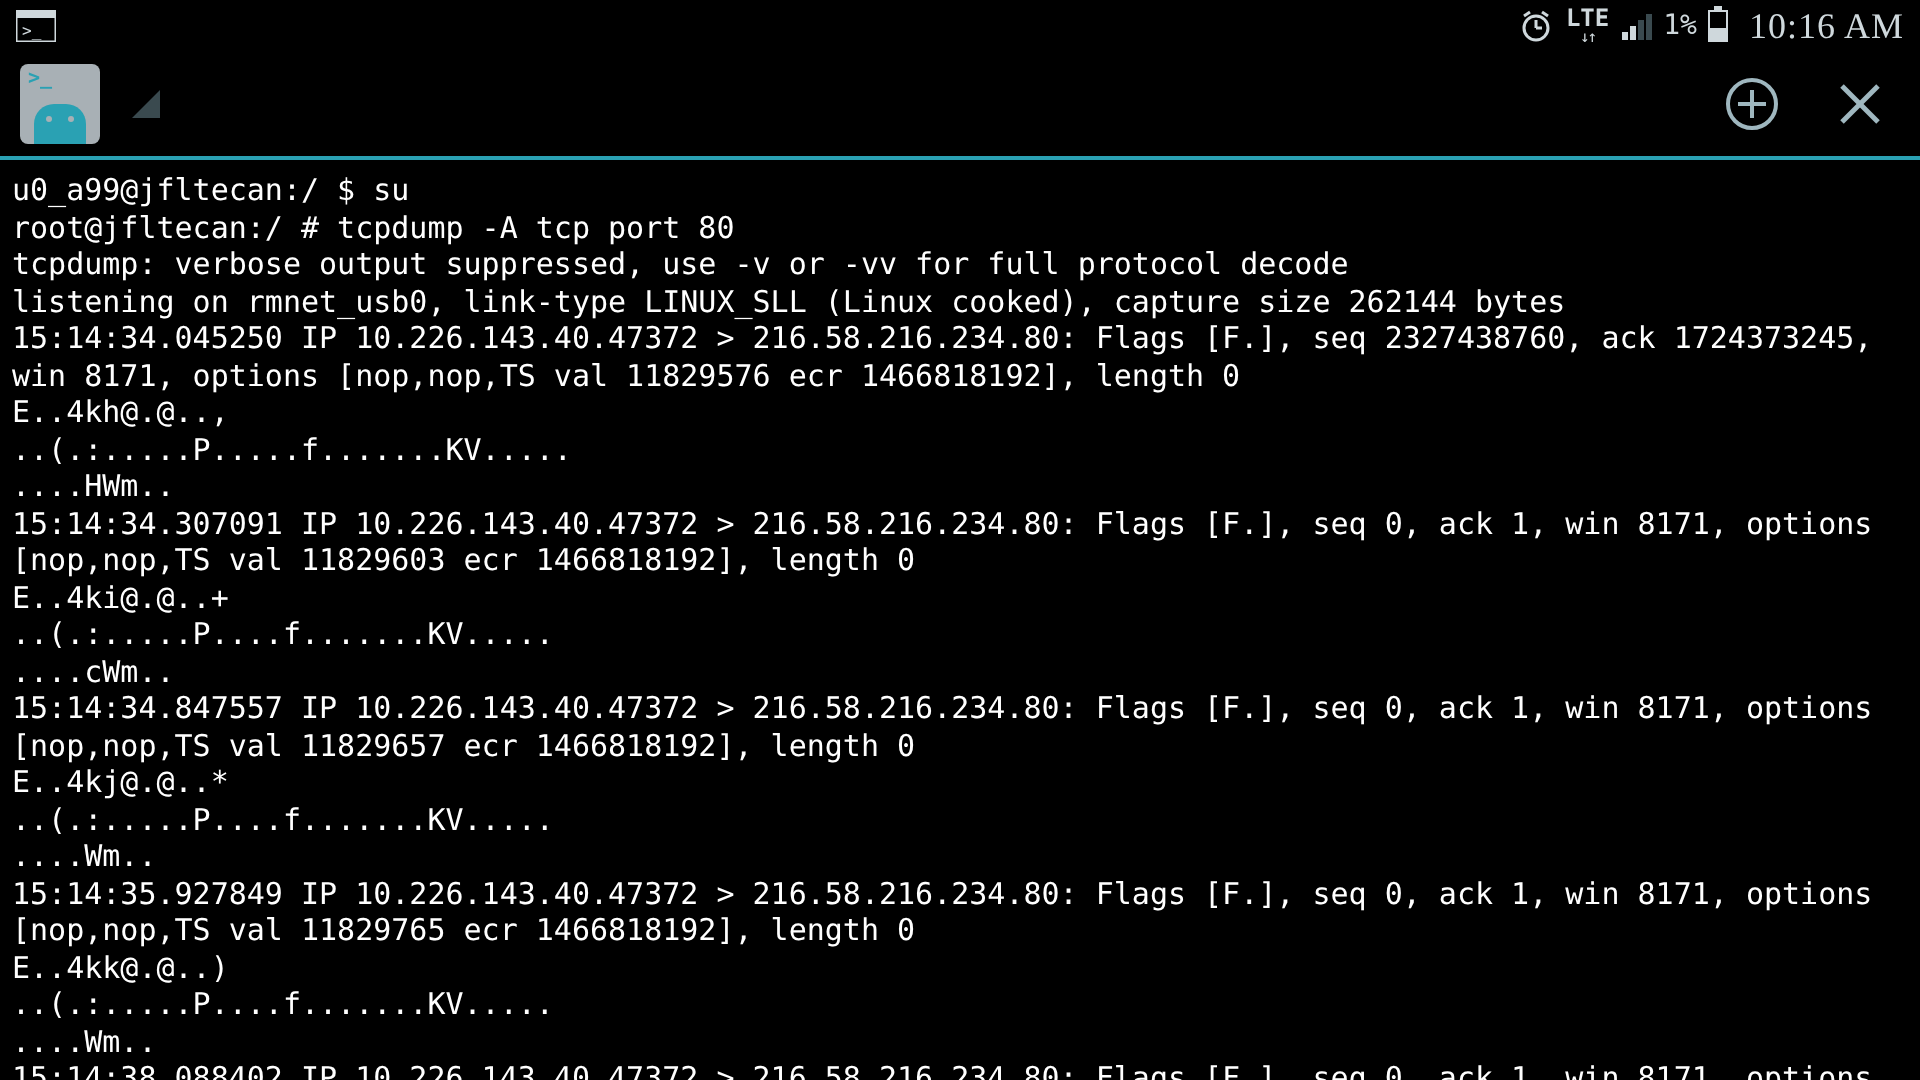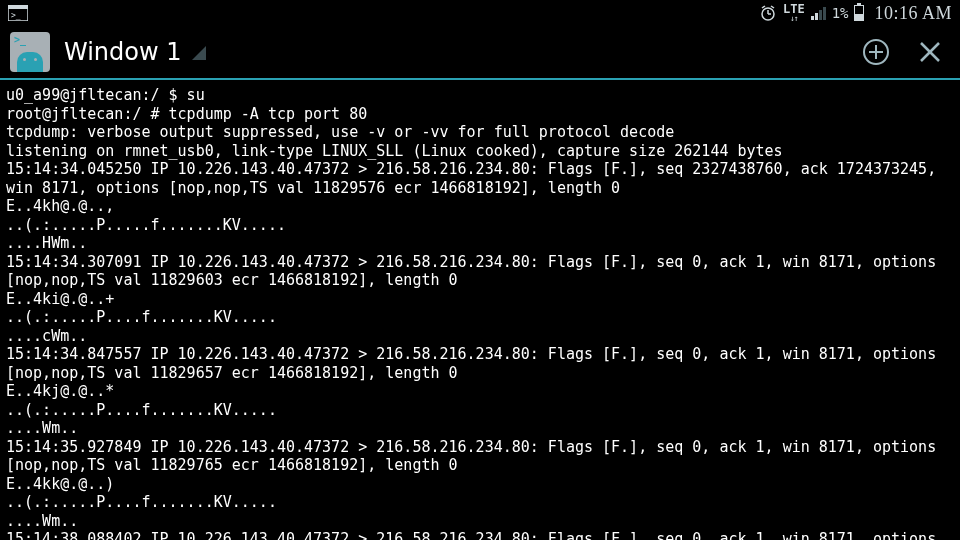--- a/index.html
+++ b/index.html
@@ -143,21 +143,20 @@
     <span class="clock">10:16 AM</span>
   </div>
 </div>
 
 <div class="app-header">
   <div class="app-icon">
     <span class="prompt">&gt;_</span>
     <div class="droid"></div>
   </div>
   <div class="window-title">
-    <span>Window 1</span>
     <span class="sig-tri"></span>
   </div>
   <div class="hdr-spacer"></div>
   <div class="hdr-btn">
     <svg width="30" height="30" viewBox="0 0 30 30">
         <circle cx="15" cy="15" r="12" fill="none" stroke="#9fb7bf" stroke-width="2"></circle>
         <line x1="15" y1="8" x2="15" y2="22" stroke="#9fb7bf" stroke-width="2"></line>
         <line x1="8" y1="15" x2="22" y2="15" stroke="#9fb7bf" stroke-width="2"></line>
       </svg>
   </div>

